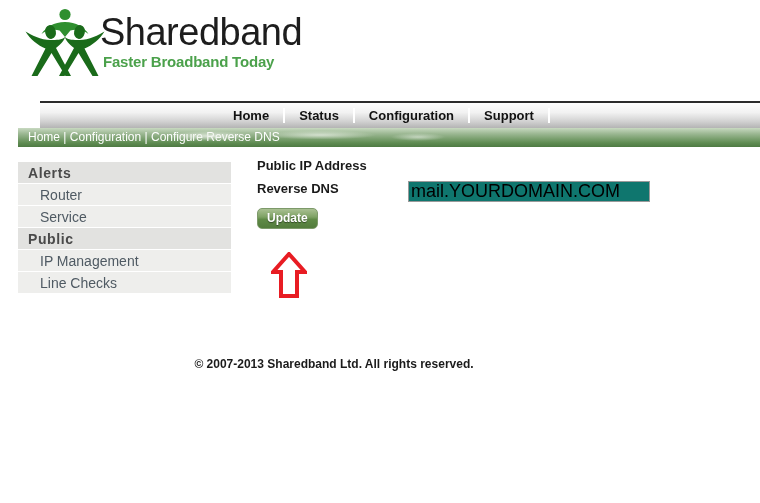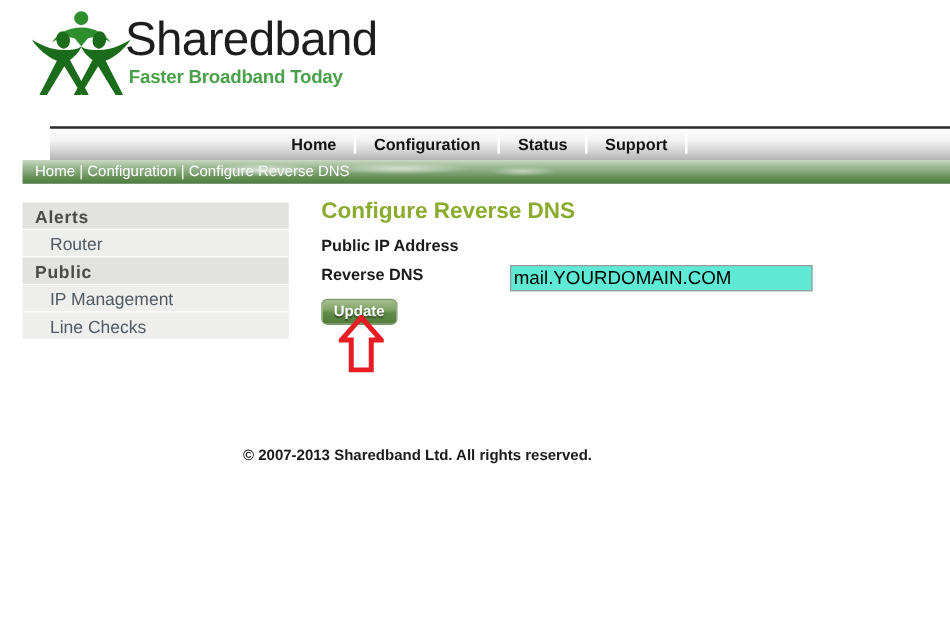--- a/index.html
+++ b/index.html
@@ -172,24 +172,24 @@
     width: 151px;
     font-size: 13px;
     font-weight: bold;
     color: #1a1a1a;
     white-space: nowrap;
   }
   #reverse-dns-input {
     width: 236px;
     height: 17px;
     font-family: "Liberation Sans", sans-serif;
-    font-size: 15px;
+    font-size: 18px;
     color: #000000;
     border: 1px solid #9a9a9a;
-    background: #5eead4;
+    background: #0f766e;
     padding: 1px 2px;
     box-sizing: content-box;
     outline: none;
   }
   #update-button {
     margin-top: 4px;
     display: inline-block;
     font-family: "Liberation Sans", sans-serif;
     font-size: 12px;
     font-weight: bold;
@@ -241,41 +241,41 @@
       <path d="M55.5 34 C 65 34, 75 29, 80.5 25.5 C 76 33, 68 39.5, 60.5 42.5 L 74.5 70 L 68.5 70 L 54.5 47 L 40.5 70 L 35 70 L 50 42 C 45 38.5, 41 33, 41 31 C 44 34, 49.5 34, 55.5 34 Z" fill="#1a6b1a"></path>
     </svg>
   </div>
   <div id="logo-wordmark">Sharedband</div>
   <div id="logo-tagline">Faster Broadband Today</div>
 </div>
 
 <div id="navbar">
   <div class="nav-spacer"></div>
   <div class="nav-item">Home</div>
+  <div class="nav-item">Status</div>
   <div class="nav-item">Configuration</div>
-  <div class="nav-item">Status</div>
   <div class="nav-item">Support</div>
   <div class="nav-tail"></div>
 </div>
 
 <div id="breadcrumb-bar">
   <div id="breadcrumb-text">Home | Configuration | Configure Reverse DNS</div>
   <div id="breadcrumb-smudge"></div>
 </div>
 
 <div id="sidebar">
   <div class="side-head">Alerts</div>
   <div class="side-item">Router</div>
+  <div class="side-item">Service</div>
   <div class="side-head">Public</div>
   <div class="side-item">IP Management</div>
   <div class="side-item">Line Checks</div>
 </div>
 
 <div id="content">
-  <h1 id="page-title">Configure Reverse DNS</h1>
 
   <div class="form-row">
     <div class="form-label">Public IP Address</div>
     <div></div>
   </div>
 
   <div class="form-row">
     <div class="form-label">Reverse DNS</div>
     <input id="reverse-dns-input" type="text" value="mail.YOURDOMAIN.COM" style="">
   </div>

